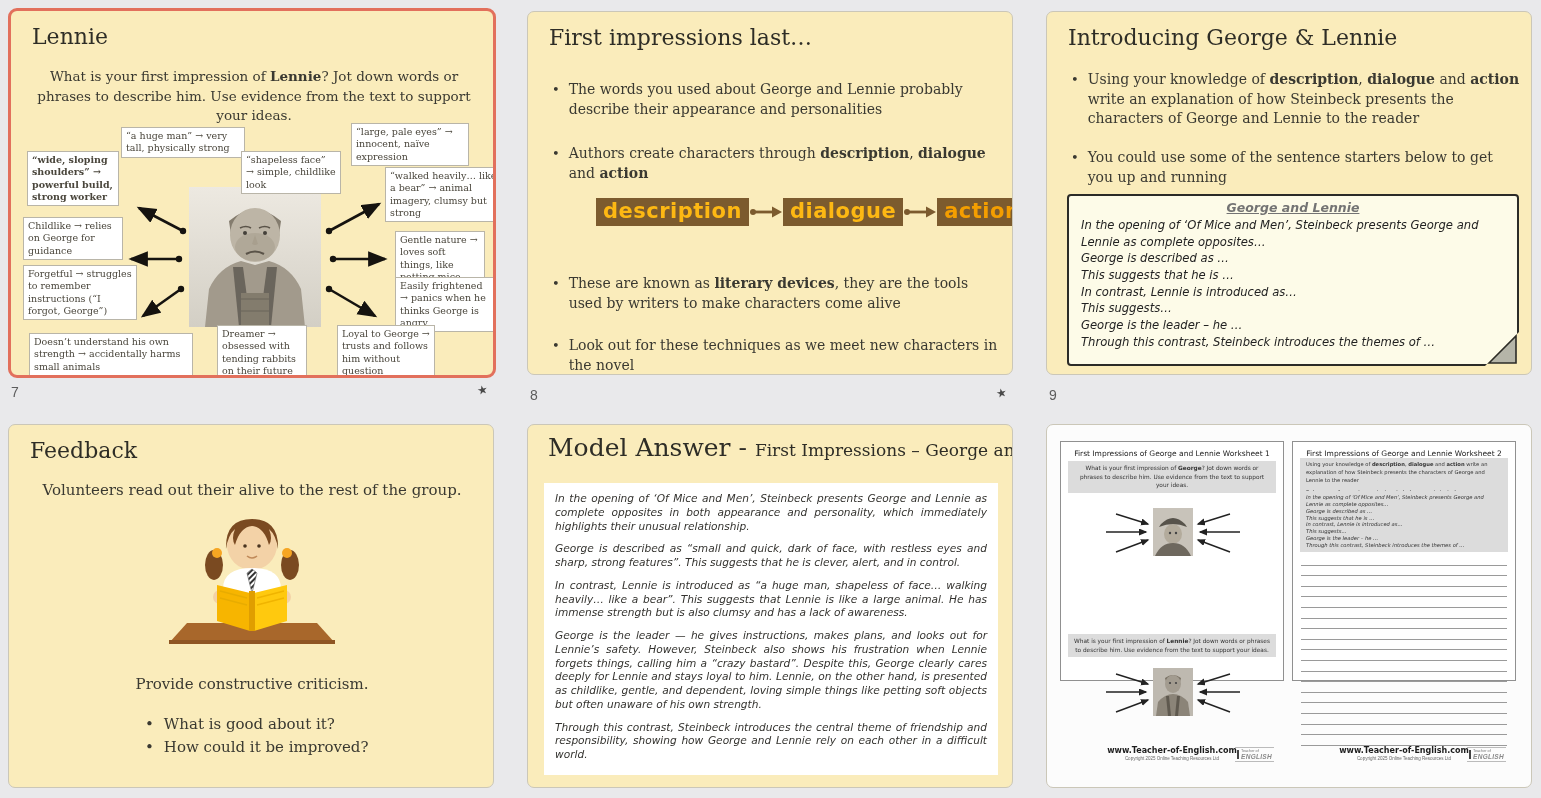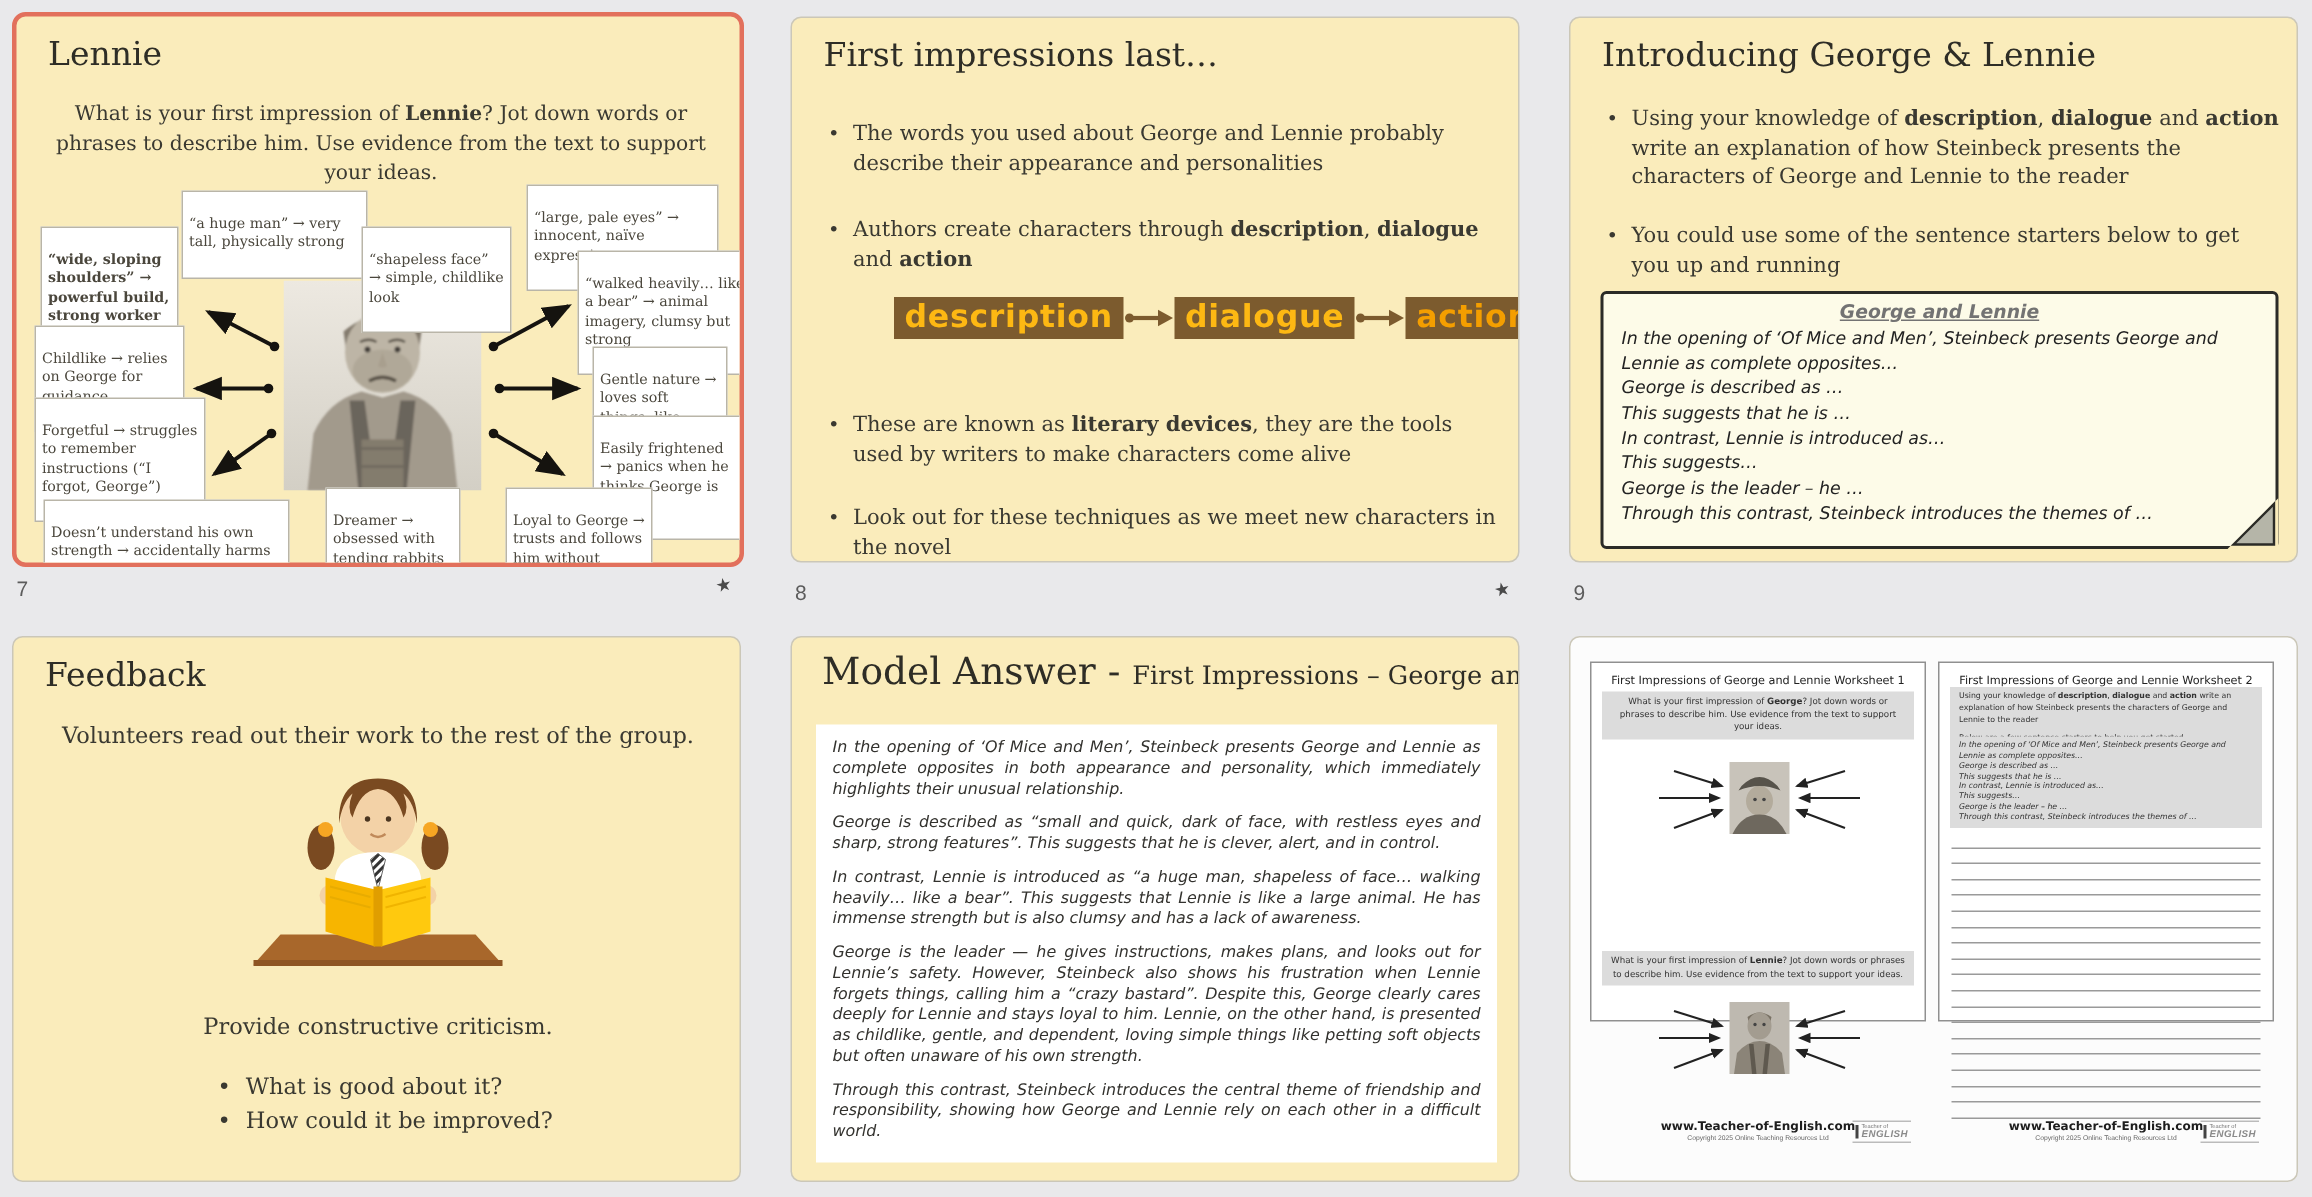--- a/index.html
+++ b/index.html
@@ -27,23 +27,23 @@
   #st8 { left:996px; top:386px; }
 
   .s-title { position:absolute; left:21px; top:13px; font-family:"DejaVu Serif", serif; font-size:22px; color:#2E2D26; }
   b { font-weight:bold; }
 
   .bullet { position:absolute; display:flex; gap:9px; font-family:"DejaVu Serif", serif; font-size:14px; color:#3A3931; line-height:1.4; }
   .bullet .dot { flex:0 0 auto; font-size:13px; line-height:1.5; }
 
   
   .s7-intro { position:absolute; left:22px; top:56px; width:442px; text-align:center; font-family:"DejaVu Serif", serif; font-size:13.5px; color:#3A3931; line-height:1.45; }
-  .lbox { position:absolute; background:#FFFFFF; border:1px solid #B9B5A8; padding:16px 4px; font-family:"DejaVu Serif", serif; font-size:9.5px; line-height:1.3; color:#4A463C; }
+  .lbox { position:absolute; background:#FFFFFF; border:1px solid #B9B5A8; padding:2px 4px; font-family:"DejaVu Serif", serif; font-size:9.5px; line-height:1.3; color:#4A463C; }
   .lb-huge      { left:110px; top:116px; width:124px; }
-  .lb-pale      { left:340px; top:112px; width:128px; }
+  .lb-pale      { left:340px; top:112px; width:118px; }
   .lb-wide      { left:16px;  top:140px; width:92px;font-weight:bold;  }
   .lb-shapeless { left:230px; top:140px; width:100px; }
   .lb-walked    { left:374px; top:156px; width:120px; }
   .lb-childlike { left:12px;  top:206px; width:100px; }
   .lb-gentle    { left:384px; top:220px; width:90px;  }
   .lb-forgetful { left:12px;  top:254px; width:114px; }
   .lb-easily    { left:384px; top:266px; width:100px; }
   .lb-strength  { left:18px;  top:322px; width:164px; }
   .lb-dreamer   { left:206px; top:314px; width:90px;  }
   .lb-loyal     { left:326px; top:314px; width:98px;  }
@@ -244,21 +244,21 @@
       <svg class="note-fold" width="34" height="34" viewBox="0 0 34 34">
         <polygon points="34,0 34,34 0,34" fill="#FAECBB"></polygon>
         <polygon points="4,31 31,4 31,31" fill="#B5B5A8" stroke="#2B2B27" stroke-width="1.6"></polygon>
       </svg>
     </div>
   </div>
   <div class="slide-number" id="n9">9</div>
 
   <div class="slide" id="s4">
     <div class="s-title">Feedback</div>
-    <div class="fb-line" style="top:56px;">Volunteers read out their work to the rest of the group.</div>
+    <div class="fb-line" style="top:56px;">Volunteers read out their alive to the rest of the group.</div>
 
     <svg class="fb-art" width="190" height="136" viewBox="0 0 190 136">
       <defs>
         <pattern id="tiestr" width="4" height="4" patternUnits="userSpaceOnUse" patternTransform="rotate(45)">
           <rect width="4" height="4" fill="#FFFFFF"></rect>
             <rect width="2" height="4" fill="#333333"></rect>
         </pattern>
       </defs>
       <ellipse cx="57" cy="54" rx="9" ry="15" fill="#7A4A21"></ellipse>
       <ellipse cx="133" cy="54" rx="9" ry="15" fill="#7A4A21"></ellipse>

